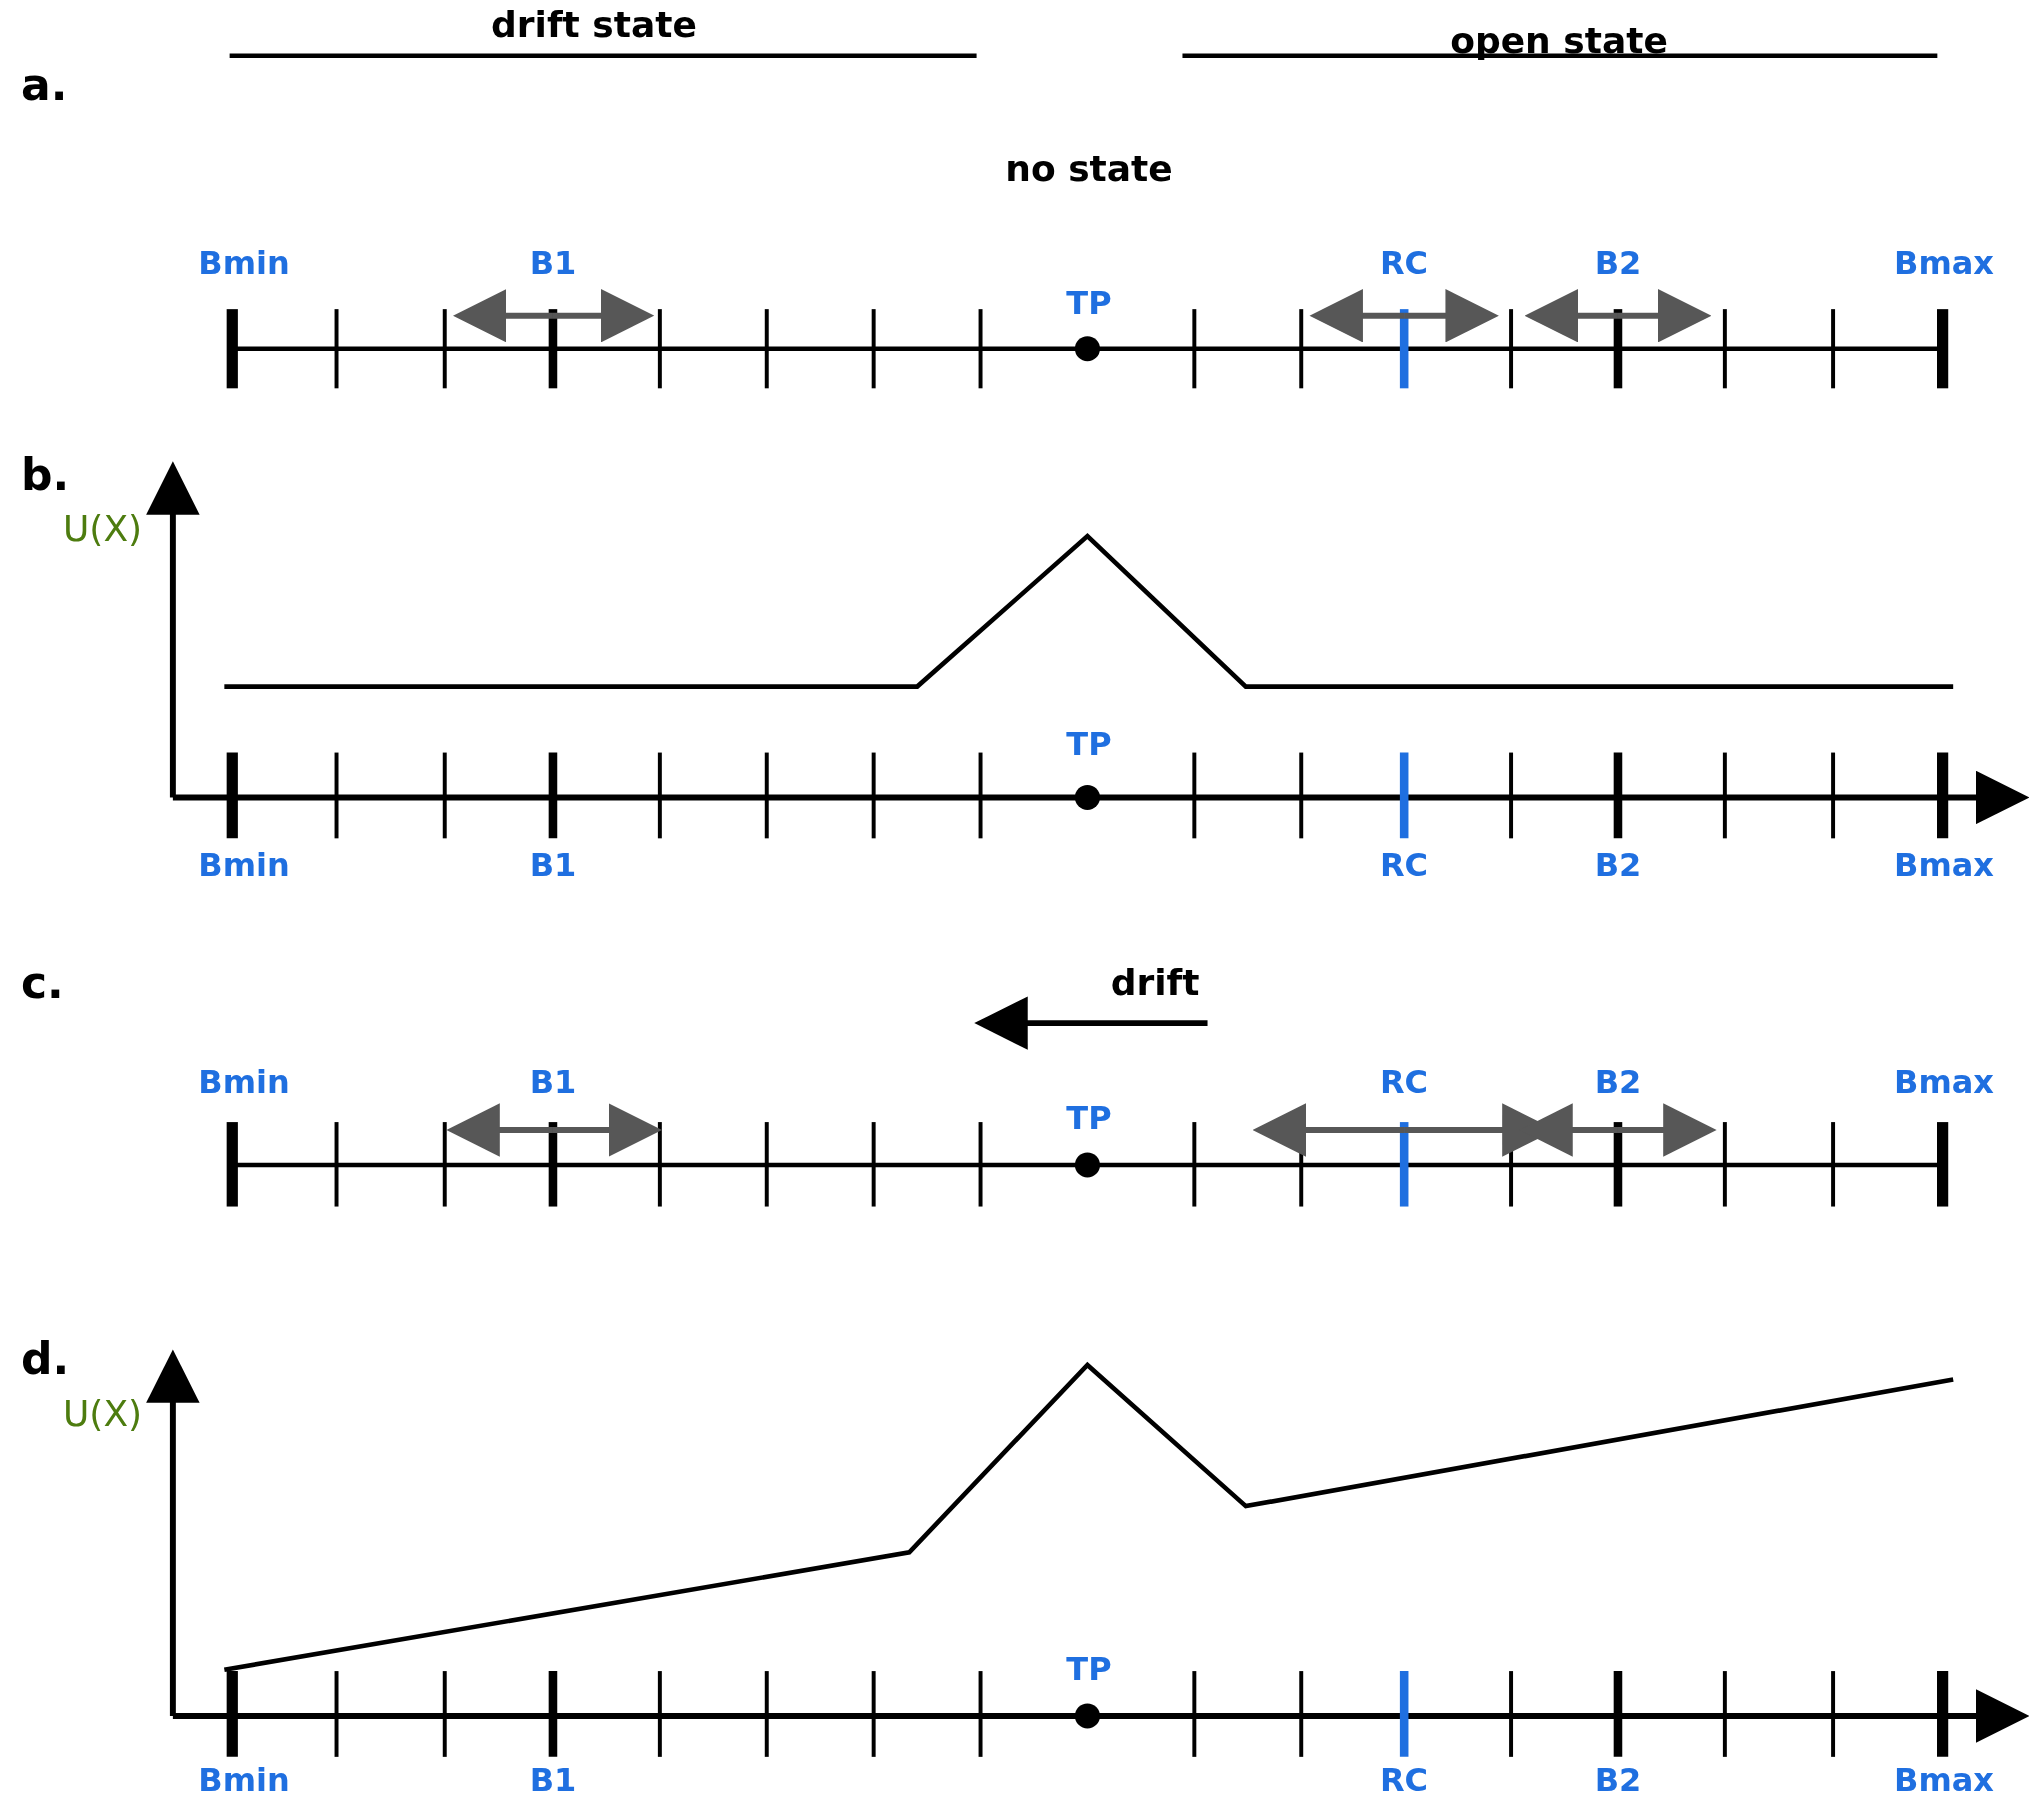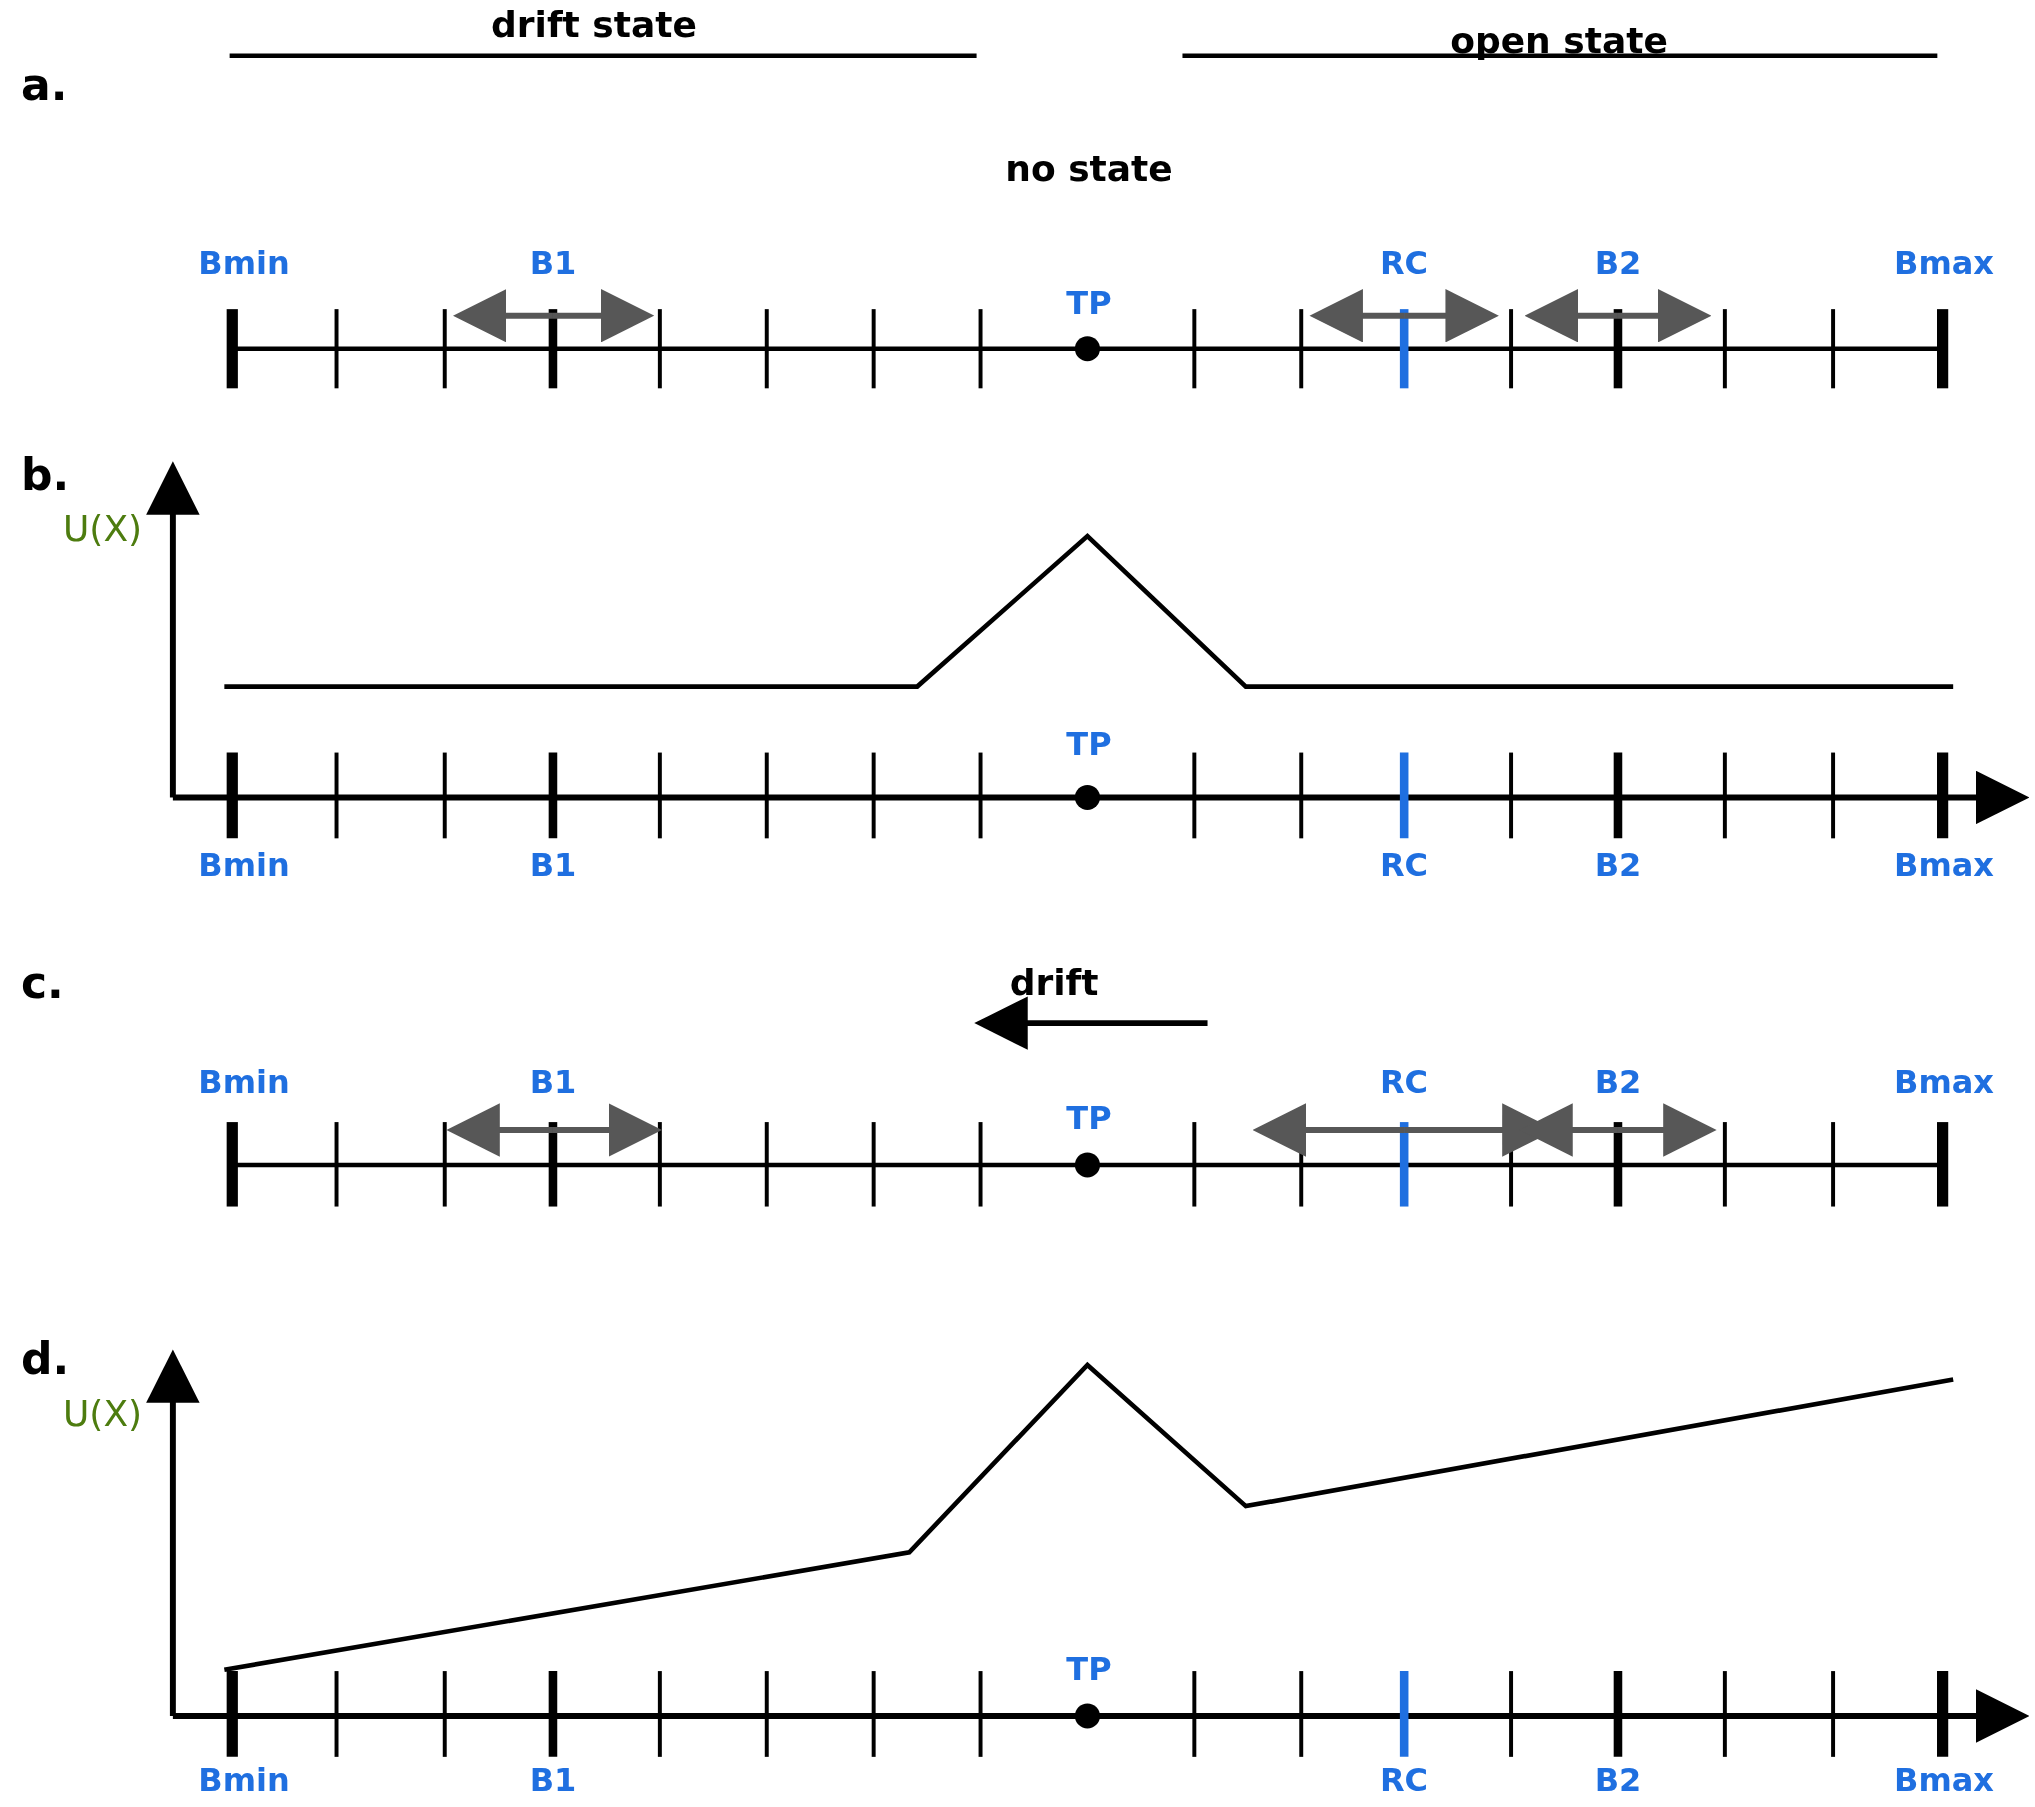--- a/index.html
+++ b/index.html
@@ -85,21 +85,21 @@
   <div class="blue-label" style="left:1089px; top:725px;">TP</div>
 
   <div class="blue-label" style="left:244px; top:846px;">Bmin</div>
   <div class="blue-label" style="left:553px; top:846px;">B1</div>
   <div class="blue-label" style="left:1404px; top:846px;">RC</div>
   <div class="blue-label" style="left:1618px; top:846px;">B2</div>
   <div class="blue-label" style="left:1944px; top:846px;">Bmax</div>
 
   <div class="panel-letter" style="left:21px; top:957px;">c.</div>
 
-  <div class="black-label" style="left:1054px; top:962px;text-align:right;">drift</div>
+  <div class="black-label" style="left:1155px; top:962px;text-align:right;">drift</div>
 
   <div class="blue-label" style="left:244px; top:1063px;">Bmin</div>
   <div class="blue-label" style="left:553px; top:1063px;">B1</div>
   <div class="blue-label" style="left:1089px; top:1099px;">TP</div>
   <div class="blue-label" style="left:1404px; top:1063px;">RC</div>
   <div class="blue-label" style="left:1618px; top:1063px;">B2</div>
   <div class="blue-label" style="left:1944px; top:1063px;">Bmax</div>
 
   <div class="panel-letter" style="left:21px; top:1333px;">d.</div>
   <div class="axis-label" style="left:63px; top:1393px;">U(X)</div>

